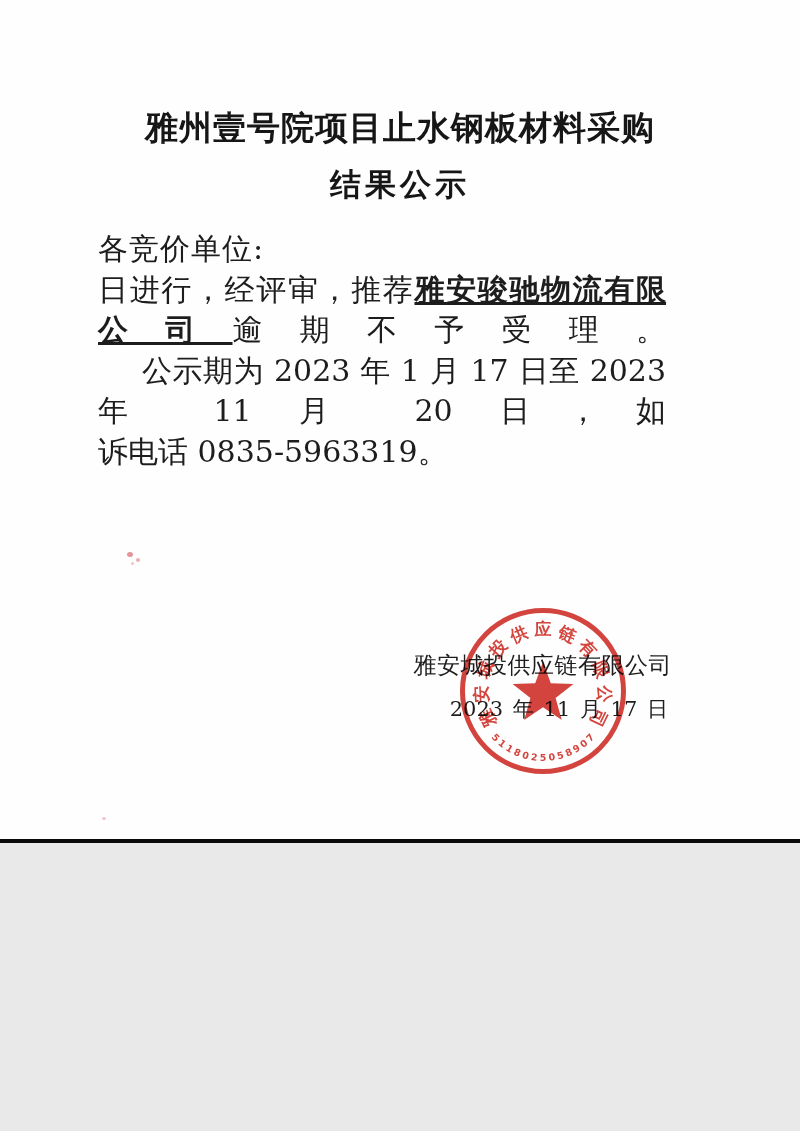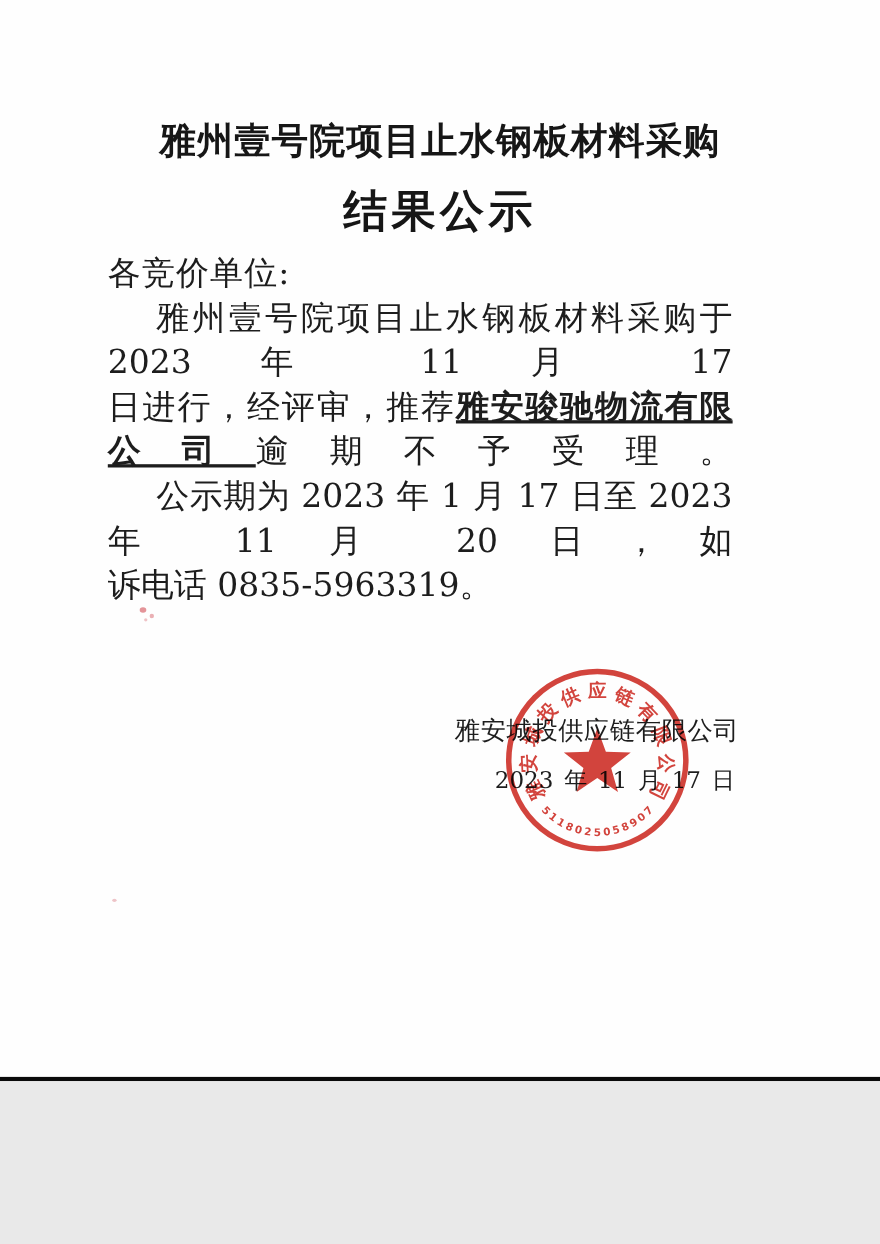--- a/index.html
+++ b/index.html
@@ -1,32 +1,32 @@
 <!DOCTYPE html>
 <html><head>
 <meta charset="utf-8">
 <style>
   html,body{margin:0;padding:0;background:#e9e9e9;}
   .page{
     position:relative;
-    width:800px;height:983px;
+    width:800px;height:843px;
     margin:0 auto;
     background:#fefefe;
     overflow:hidden;
     font-family:"DejaVu Serif","Liberation Serif",serif;
     color:#1d1d1d;
   }
   .title{
     position:absolute;left:0;right:0;
     text-align:center;
     font-weight:700;
     color:#161616;
   }
   .title1{top:106px;font-size:33px;letter-spacing:1px;}
-  .title2{top:164px;font-size:40px;letter-spacing:4px;}
+  .title2{top:164px;font-size:31px;letter-spacing:4px;}
   .body-block{
     position:absolute;
     top:229px;left:98px;width:568px;
     font-size:30px;line-height:40.6px;
   }
   .bline{white-space:nowrap;}
   .bline.just{white-space:normal;text-align:justify;text-align-last:justify;}
   .bline.ind{text-indent:44px;}
   .bline .b{font-weight:700;text-decoration:underline;}
   .salutation{letter-spacing:1px;}
@@ -73,21 +73,20 @@
 <body>
 
 <div class="page">
 
   <div class="title title1">雅州壹号院项目止水钢板材料采购</div>
   <div class="title title2">结果公示</div>
 
   <div class="body-block">
     <div class="bline salutation">各竞价单位:</div>
     <div id="body-lines">
-        <div class="bline just ind"><span>雅州壹号院项目止水钢板材料采购于 2023 年 11 月 17</span></div>
         <div class="bline just"><span>日进行，经评审，推荐</span><span class="b">雅安骏驰物流有限公司</span><span>逾期不予受理。</span></div>
         <div class="bline just ind"><span>公示期为 2023 年 1 月 17 日至 2023 年 11 月 20 日，如</span></div>
         <div class="bline"><span>诉电话 0835-5963319。</span></div>
       </div>
   </div>
 
   <div class="signature-block">
     <div class="signature-company">雅安城投供应链有限公司</div>
     <div class="signature-date">2023 年 11 月 17 日</div>
   </div>

